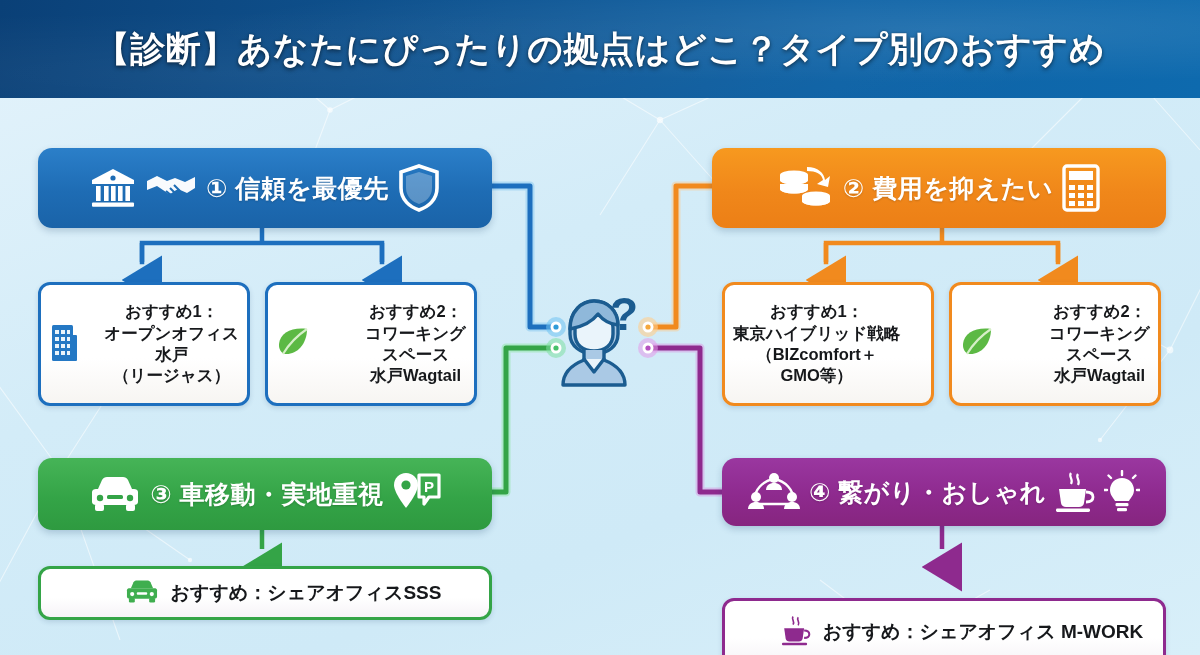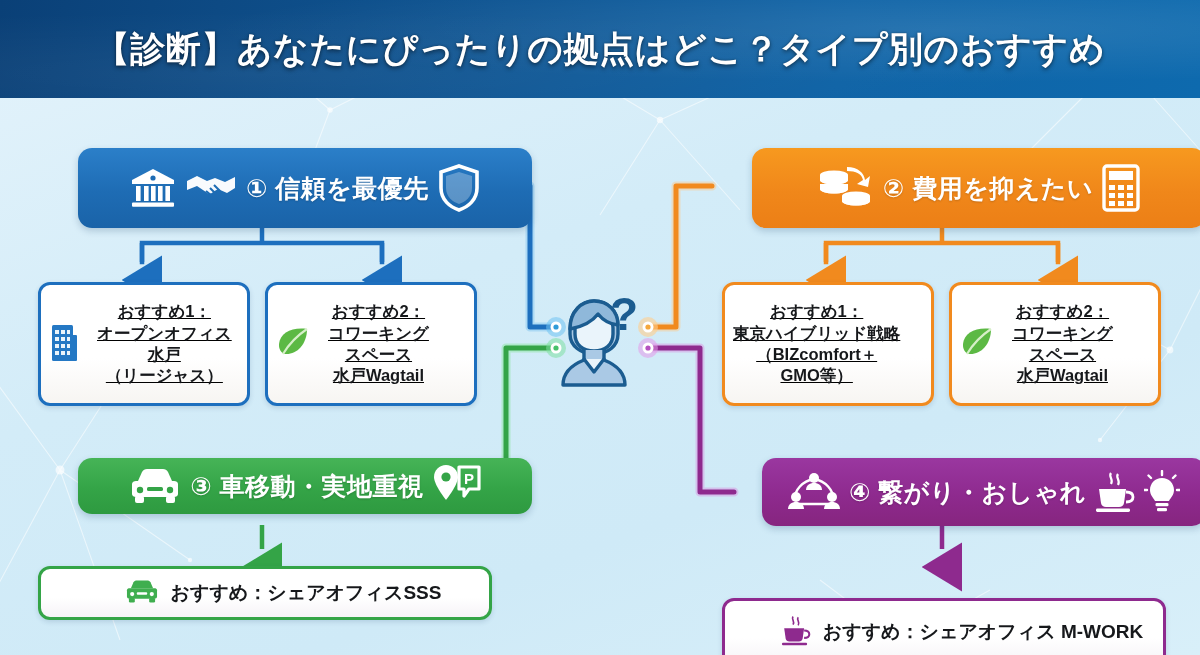--- a/index.html
+++ b/index.html
@@ -52,41 +52,39 @@
     align-items: center;
     justify-content: center;
   }
   .cat-header {
     border-radius: 14px;
     color: #fff;
     font-weight: bold;
     gap: 9px;
     padding: 0 14px;
     box-shadow: 0 3px 7px rgba(20,60,100,.22);
-    margin-left: 40px;
   }
   .cat-header .cat-label {
     font-size: 25px;
     letter-spacing: .5px;
     white-space: nowrap;
     text-shadow: 0 1px 2px rgba(0,0,0,.18);
   }
   .cat-header .ico { display: flex; align-items: center; justify-content: center; flex: none; }
 
   .rec-card {
     background: linear-gradient(180deg, #ffffff 0%, #ffffff 62%, #f7f5f2 100%);
     border-radius: 12px;
     border: 3px solid #1d6fbe;
     display: flex;
     align-items: center;
-    justify-content: flex-start;
+    justify-content: space-between;
     gap: 18px;
     padding: 6px 8px;
     box-shadow: 0 2px 5px rgba(30,70,110,.16);
-    text-decoration: underline;
   }
   .rec-card .rtext {
     font-size: 16.5px;
     font-weight: bold;
     color: #16181b;
     line-height: 1.30;
     text-align: center;
     white-space: pre-line;
   }
 
@@ -371,21 +369,21 @@
         <path d="M31 3 C16 1 4 7 3 18 C2.6 23 5 27 9 28 C20 29 31 19 31 3 Z" fill="#5cb944"></path>
         <path d="M31 3 C22 9 13 18 7 28" stroke="#d6efc8" stroke-width="2.2" fill="none"></path>
       </svg>
     </span>
     <span class="rtext">おすすめ2：
 コワーキング
 スペース
 水戸Wagtail</span>
   </div>
 
-  <div class="node cat-header" style="left:38px; top:458px; width:454px; height:56px;
+  <div class="node cat-header" style="left:38px; top:458px; width:454px; height:72px;
               background:linear-gradient(180deg,#46b457 0%,#34a447 55%,#2e9a40 100%);">
     <span class="ico">
       <svg width="52" height="38" viewBox="0 0 52 38" fill="#fff">
         <path d="M9 14 L13 5 C14 3 16 2 18 2 L34 2 C36 2 38 3 39 5 L43 14 Z"></path>
         <path d="M3 17 C3 15 5 14 7 14 L45 14 C47 14 49 15 49 17 L49 27
                  C49 29 47 30 45 30 L7 30 C5 30 3 29 3 27 Z"></path>
         <rect x="6" y="29" width="9" height="7" rx="2"></rect>
         <rect x="37" y="29" width="9" height="7" rx="2"></rect>
         <circle cx="11" cy="23" r="3.2" fill="#34a447"></circle>
         <circle cx="41" cy="23" r="3.2" fill="#34a447"></circle>

